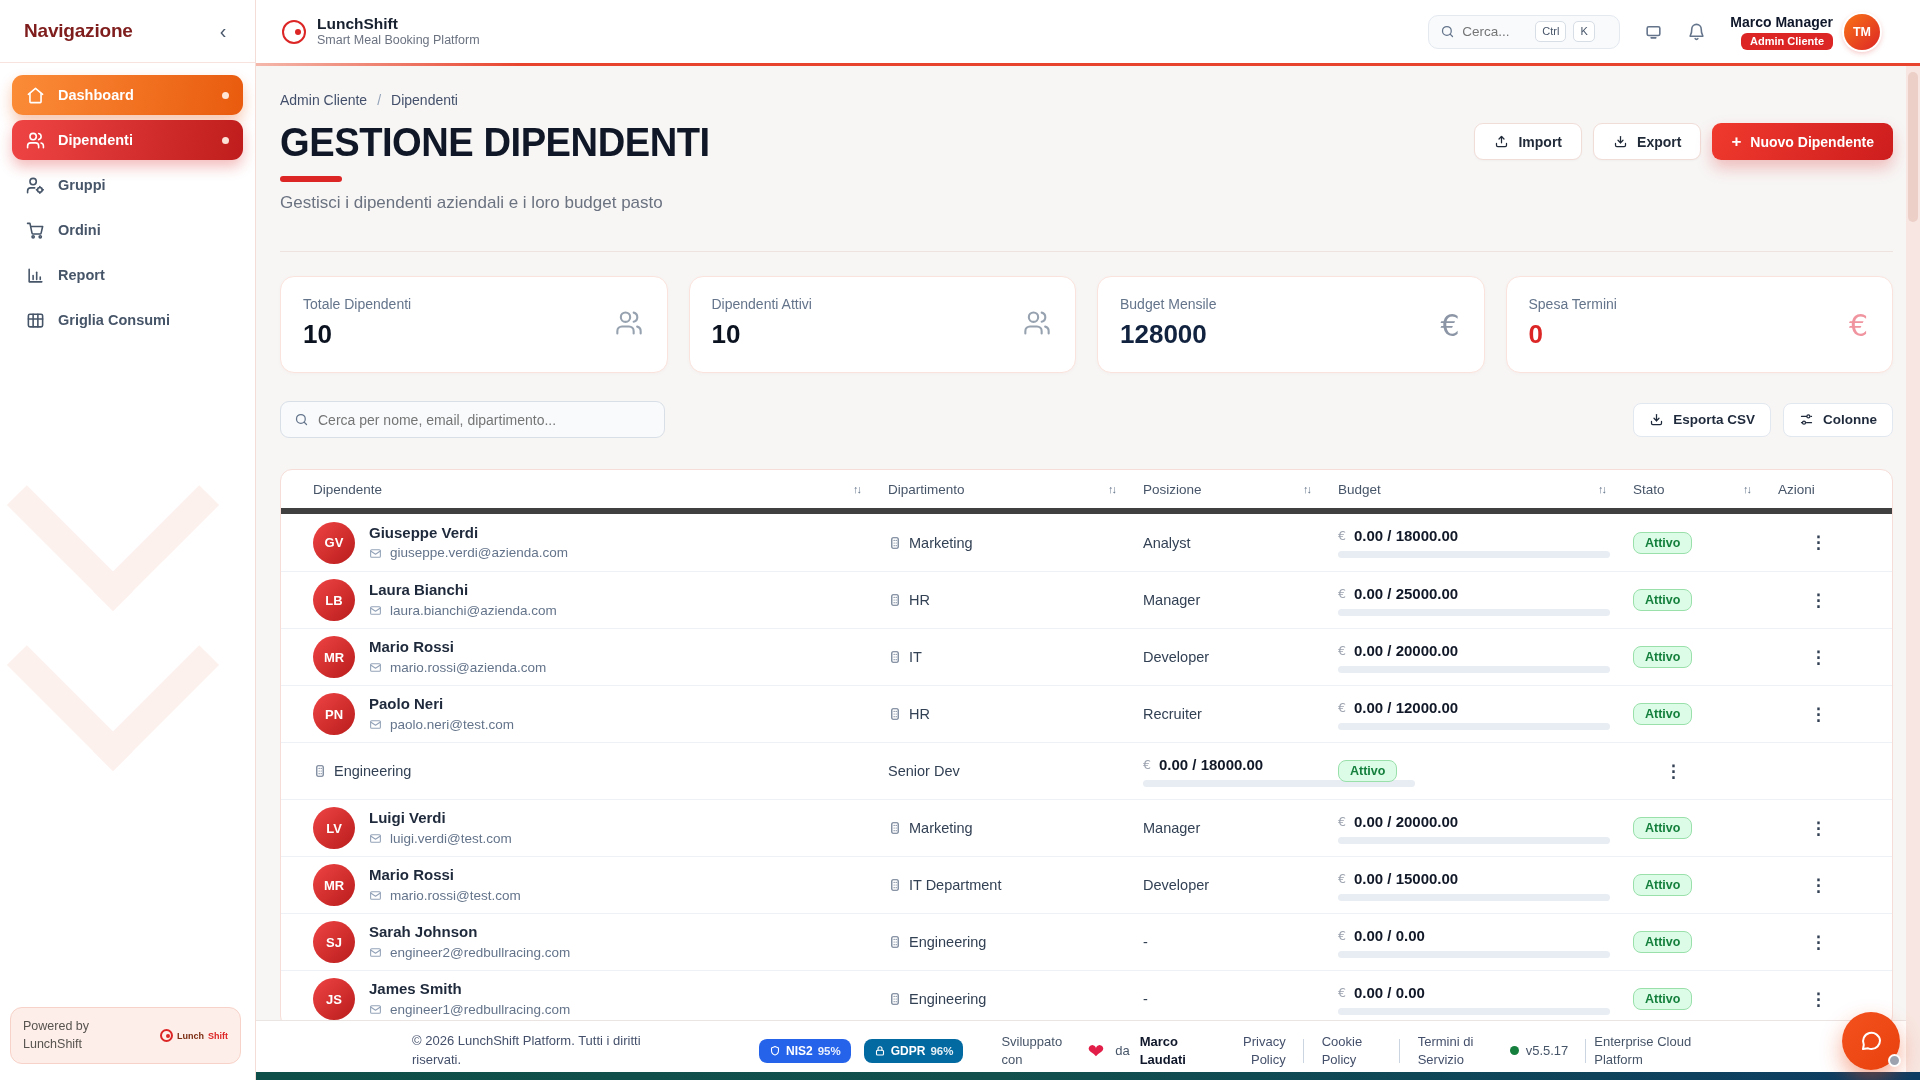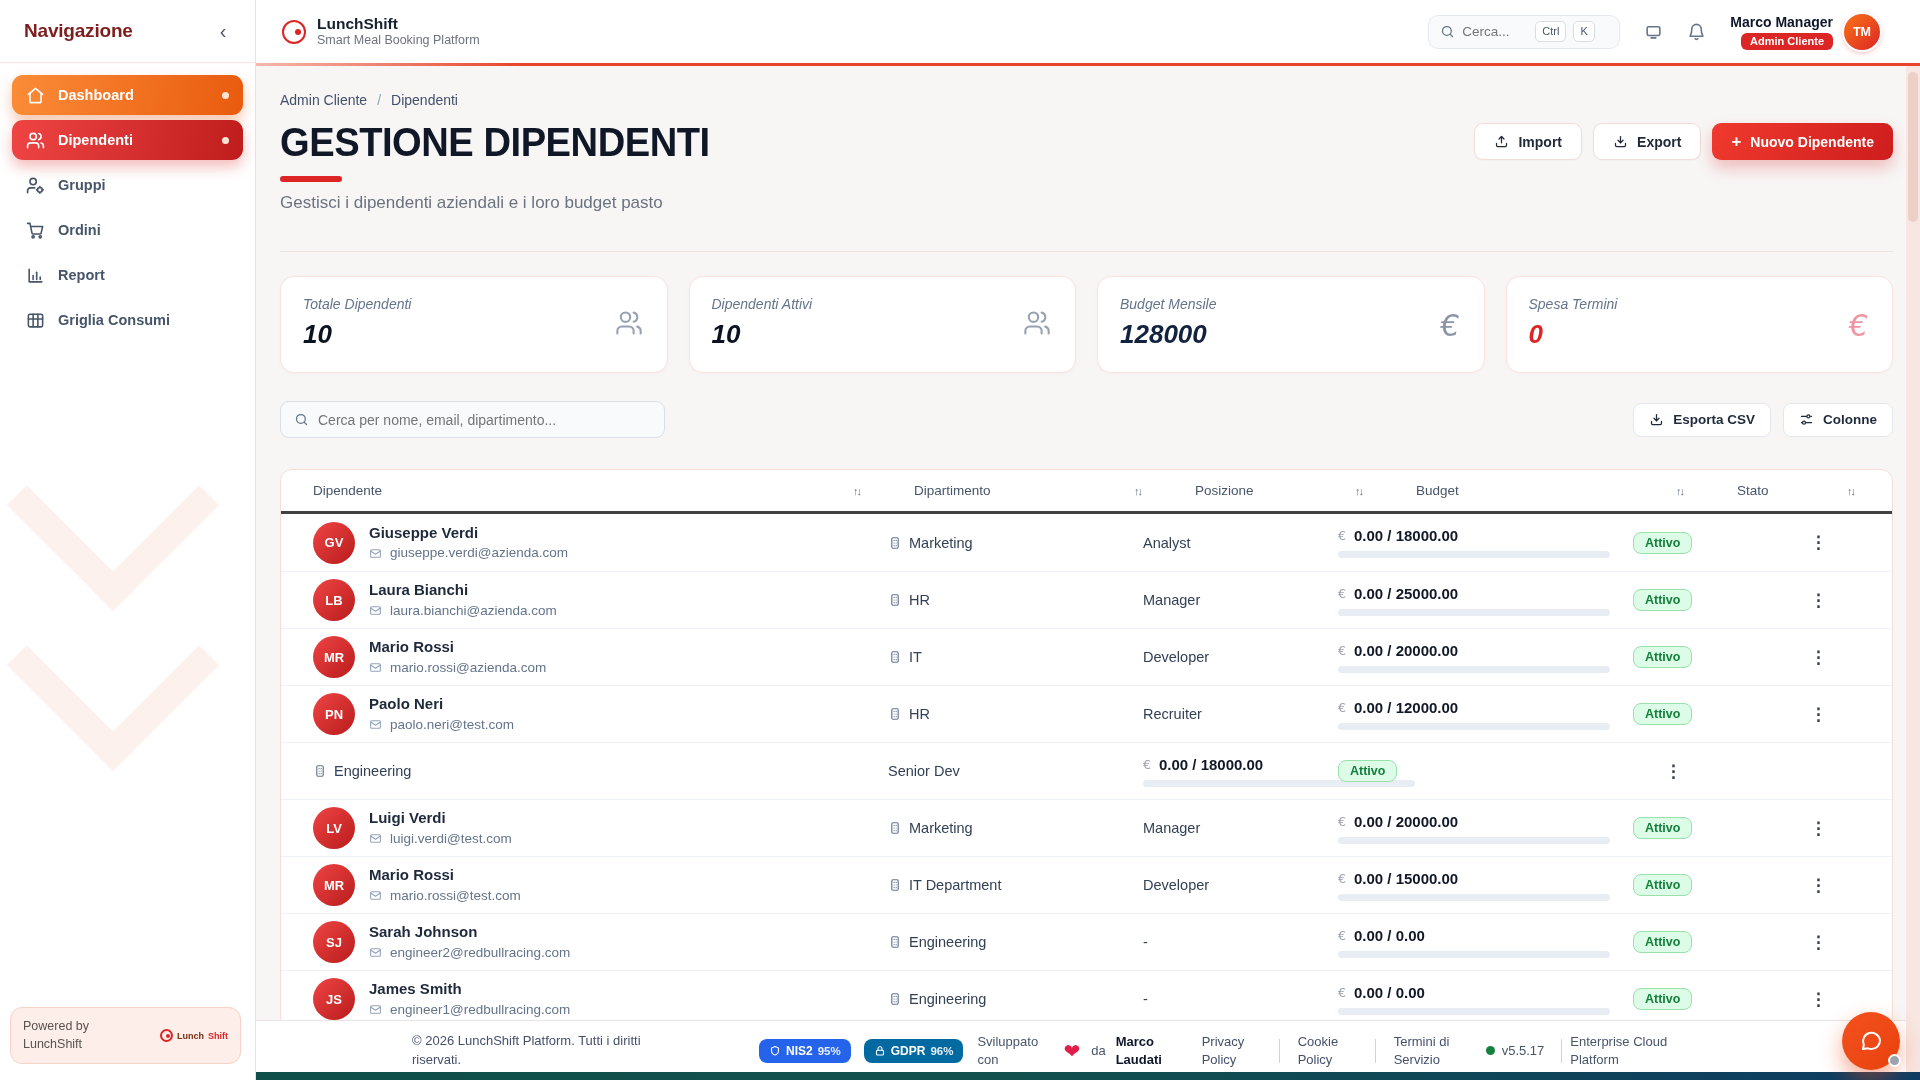--- a/index.html
+++ b/index.html
@@ -59,21 +59,21 @@
   .title-bar { width:62px; height:6px; border-radius:3px; background:#dc2626; margin:10px 0 11px; }
   .page-sub { font-size:17px; color:#6b7280; }
   .actions { display:flex; gap:11px; margin-top:4px; }
   .btn { height:37px; display:flex; align-items:center; gap:9px; border-radius:9px; font-size:14px; font-family:inherit; cursor:pointer; }
   .btn svg { width:15px; height:15px; }
   .btn-light { background:#fff; border:1px solid #f1ddd8; color:#1f2937; font-weight:600; padding:0 19px; box-shadow:0 1px 2px rgba(0,0,0,.03); }
   .btn-primary { background:linear-gradient(120deg,#f03a2e,#cd1d1d); border:none; color:#fff; font-weight:700; padding:0 19px; box-shadow:0 8px 16px rgba(220,38,38,.28); }
   .plus-glyph { font-size:17px; font-weight:700; line-height:1; }
   .rule { border:none; border-top:1px solid #efe3df; margin-top:38px; }
 
-  .stats { display:grid; grid-template-columns:repeat(4,1fr); gap:21px; margin-top:24px;font-style:italic; }
+  .stats { display:grid; grid-template-columns:repeat(4,1fr); gap:21px; margin-top:24px; }
   .stat-card { background:#fff; border:1px solid #fbe3dd; border-radius:14px; height:97px; padding:19px 22px; position:relative; box-shadow:0 1px 3px rgba(190,120,100,.05); }
   .stat-label { font-size:14px; color:#64748b; }
   .stat-value { font-size:26px; font-weight:800; color:#0b1220; margin-top:7px; }
   .stat-value.navy { color:#12233f; }
   .stat-value.red { color:#dc2626; }
   .stat-icon { position:absolute; right:24px; top:50%; transform:translateY(-50%); color:#97a2b0; }
   .stat-icon svg { width:28px; height:28px; }
   .euro-glyph { font-size:30px; font-weight:500; color:#8b95a5; font-family:"DejaVu Sans",sans-serif; }
   .euro-glyph.pink { color:#f0949f; }
 
@@ -81,21 +81,21 @@
   .table-search { width:385px; height:37px; background:#f8fafc; border:1px solid #d9dfe7; border-radius:9px; display:flex; align-items:center; gap:9px; padding:0 13px; }
   .table-search svg { width:15px; height:15px; color:#64748b; flex:0 0 15px; }
   .table-search input { border:none; outline:none; background:transparent; flex:1; font-size:14px; color:#475569; font-family:inherit; }
   .toolbar-right { display:flex; gap:12px; }
   .btn-ghost { height:34px; background:#fff; border:1px solid #e2e8f0; border-radius:8px; color:#1e293b; font-size:13.5px; font-weight:600; padding:0 15px; display:flex; align-items:center; gap:9px; cursor:pointer; font-family:inherit; }
   .btn-ghost svg { width:15px; height:15px; }
 
   
   .table-card { margin-top:31px; background:#fff; border:1px solid #f6ddd7; border-radius:12px; overflow:hidden; }
   .t-head, .t-row { display:grid; grid-template-columns:575px 255px 195px 295px 145px 1fr; padding:0 24px 0 32px; align-items:center; }
-  .t-head { height:44px; border-bottom:3px solid #404040;gap:26px; }
+  .t-head { height:44px; border-bottom:6px solid #404040; }
   .th { display:flex; align-items:center; justify-content:space-between; padding-right:26px; font-size:13.5px; color:#475569; font-weight:500; }
   .th.no-sort { justify-content:flex-start; }
   .sort { font-size:11px; letter-spacing:-2px; color:#64748b; cursor:pointer; padding-right:2px; }
   .t-row { height:57px; border-top:1px solid #eef1f6; }
   .t-row:first-of-type { border-top:none; }
   .cell-emp { display:flex; align-items:center; gap:14px; }
   .row-avatar { width:42px; height:42px; border-radius:50%; background:linear-gradient(135deg,#ef4444,#b91c1c); color:#fff; font-size:13px; font-weight:800; display:flex; align-items:center; justify-content:center; flex:0 0 42px; }
   .emp-name { font-size:15px; font-weight:600; color:#1e293b; line-height:1.3; }
   .emp-email { font-size:13.5px; color:#64748b; display:flex; align-items:center; gap:8px; line-height:1.3; margin-top:2px; }
   .emp-email svg { width:13px; height:13px; color:#94a3b8; }
@@ -111,28 +111,28 @@
 
   
   .footer { height:60px; flex:0 0 60px; background:#fff; border-top:1px solid #eae4e2; display:flex; align-items:center; padding-left:156px; font-size:13px; color:#475569; position:relative; z-index:4; }
   .copyright { width:235px; line-height:1.45; color:#44506b; }
   .badge-pill { display:flex; align-items:center; gap:5px; border-radius:8px; padding:5px 10px; color:#fff; font-size:12px; cursor:pointer; border:none; font-family:inherit; }
   .badge-pill svg { width:12px; height:12px; }
   .badge-pill .b-name { font-weight:800; }
   .badge-pill .b-val2 { font-weight:600; opacity:.9; font-size:11.5px; }
   .pill-blue { background:#2563eb; margin-left:112px; }
   .pill-green { background:#0369a1; margin-left:13px; }
-  .dev-with { width:72px; line-height:1.35; margin-left:14px; }
+  .dev-with { width:72px; line-height:1.35; margin-left:38px; }
   .heart { color:#e11d48; font-size:20px; margin-left:14px; font-family:"DejaVu Sans",sans-serif; }
   .dev-da { margin-left:11px; }
   .dev-author { width:58px; line-height:1.35; font-weight:700; color:#0f172a; margin-left:10px; }
   .f-link { width:60px; line-height:1.35; cursor:pointer; color:#44506b; background:none; border:none; font-size:13px; font-family:inherit; text-align:left; }
   .f-link.wide { width:72px; }
   .f-div { width:1px; height:24px; background:#cbd5e1; margin-left:17px; }
-  .ml18 { margin-left:18px; } .ml28 { margin-left:28px; }
+  .ml18 { margin-left:18px; } .ml28 { margin-left:28px;text-align:right; }
   .ver { display:flex; align-items:center; gap:7px; margin-left:20px; white-space:nowrap; }
   .ver-dot { width:9px; height:9px; border-radius:50%; background:#15803d; }
   .f-platform { width:112px; line-height:1.35; margin-left:8px; }
 
   .bottom-strip { position:absolute; left:256px; right:0; bottom:0; height:8px; background:linear-gradient(90deg,#0f4f49,#11504d 45%,#0d3c63); z-index:7; }
   .scroll-strip { position:absolute; right:0; top:66px; bottom:8px; width:14px; background:#f7e6e1; z-index:8; }
   .scroll-thumb { position:absolute; left:2px; right:2px; top:6px; height:150px; border-radius:5px; background:#eccfc7; }
   .fab { position:absolute; right:20px; bottom:10px; width:58px; height:58px; border-radius:50%; background:linear-gradient(135deg,#f4511e,#e8420e); border:none; box-shadow:0 10px 22px rgba(234,70,20,.45); display:flex; align-items:center; justify-content:center; cursor:pointer; z-index:9; }
   .fab svg { width:24px; height:24px; color:#fff; }
   .fab-dot { position:absolute; right:-1px; bottom:3px; width:13px; height:13px; border-radius:50%; background:#9ca3af; border:2px solid #fdfdfd; }

